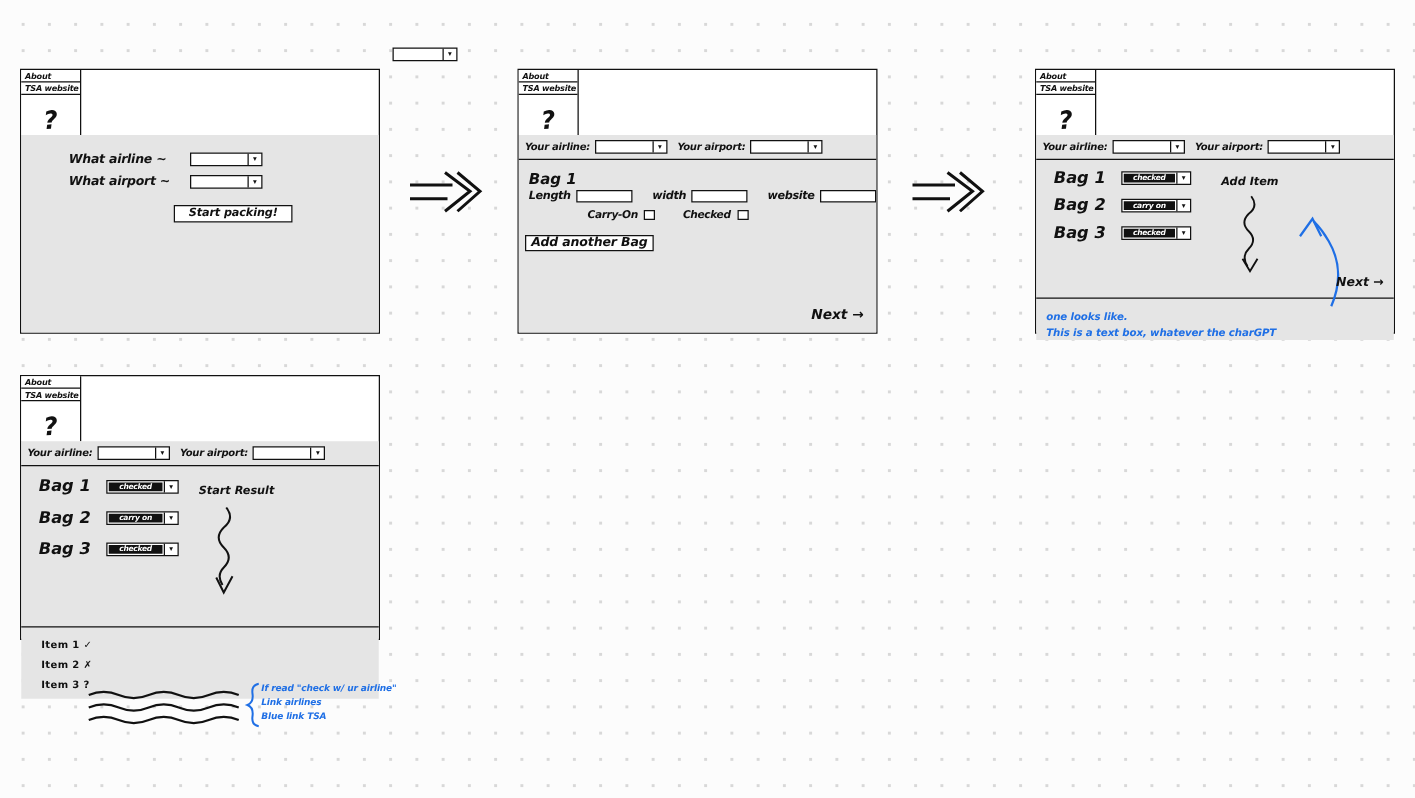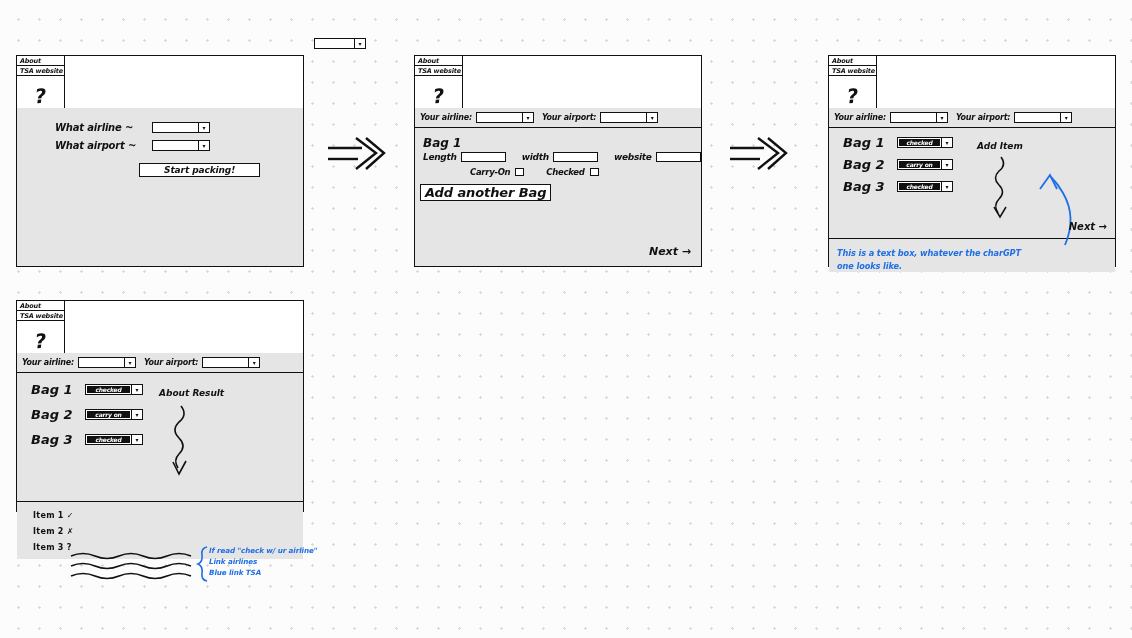--- a/index.html
+++ b/index.html
@@ -83,21 +83,21 @@
     height: 10px; width: 52px; display: inline-block;
   }
   .wf-checkbox {
     border: 1.4px solid #111; background: #fff;
     width: 9px; height: 8px; display: inline-block;
   }
   .wf-button {
     border: 1.4px solid #111; background: #fff;
     display: inline-flex; align-items: center; justify-content: center;
     font-size: 9px; font-style: italic; font-weight: 600;
-    color: #111; padding: 1px 24px; letter-spacing: -0.1px;
+    color: #111; padding: 1px 11px; letter-spacing: -0.1px;
   }
 
   
   #panel-start { left: 16px; top: 55px; width: 288px; height: 212px; }
   .start-title {
     font-size: 21px; font-style: italic; font-weight: 600;
     color: #111; text-align: center; margin-top: 26px;
     letter-spacing: 0.4px;
   }
   .start-form { margin-top: 14px; padding-left: 38px; }
@@ -268,21 +268,21 @@
 
     <div class="type-row">
       <span class="tl">Carry-On</span>
       <span class="wf-checkbox"></span>
       <span class="gap"></span>
       <span class="tl">Checked</span>
       <span class="wf-checkbox"></span>
     </div>
 
     <div class="addbag">
-      <span class="wf-button hand" style="font-size:13px;padding:0 4px;">Add another Bag</span>
+      <span class="wf-button hand" style="font-size:10px;padding:0 4px;">Add another Bag</span>
     </div>
 
     <div class="next-link hand">Next →</div>
   </div>
 </div>
 
 <div class="flow-arrow" style="left:728px; top:136px;">
   <svg width="60" height="34" viewBox="0 0 60 34">
     <line x1="2" y1="12" x2="36" y2="12" stroke="#111" stroke-width="2.4"></line>
     <line x1="2" y1="23" x2="32" y2="23" stroke="#111" stroke-width="2.4"></line>
@@ -349,22 +349,22 @@
 
       <svg style="position:absolute; left:178px; top:14px;" width="80" height="100">
         <path d="M58 96 q12 -28 -2 -52 q-5 -9 -12 -16" fill="none" stroke="#1f6fe5" stroke-width="1.8"></path>
         <polyline points="33,40 43,26 50,40" fill="none" stroke="#1f6fe5" stroke-width="1.8"></polyline>
       </svg>
 
       <div class="annotate-label hand" style="right:8px; bottom:6px; font-size:10px;">Next →</div>
     </div>
 
     <div class="notes-area">
+      <div class="note-line">one looks like.</div>
       <div class="note-line">This is a text box, whatever the charGPT</div>
-      <div class="note-line">one looks like.</div>
     </div>
   </div>
 </div>
 
 <div class="wf" id="panel-results">
   <div class="wf-sidebar">
     <div class="side-links">
       <div class="side-link first">About</div>
       <div class="side-link">TSA website</div>
     </div>
@@ -404,21 +404,21 @@
         </span>
       </div>
       <div class="bag-row" style="margin-top:10px">
         <span class="bname hand">Bag 3</span>
         <span class="wf-select" style="min-width:58px">
           <span class="sel-text filled">checked</span>
           <span class="caret">▾</span>
         </span>
       </div>
 
-      <div class="annotate-label hand" style="left:142px; top:6px;">About Result</div>
+      <div class="annotate-label hand" style="left:142px; top:6px;">Start Result</div>
 
       <svg style="position:absolute; left:152px; top:22px;" width="28" height="80">
         <path d="M12 2 q7 9 -2 16 q-8 8 0 16 q8 8 0 16 q-6 6 -1 14" fill="none" stroke="#111" stroke-width="1.6"></path>
         <polyline points="4,58 10,70 17,57" fill="none" stroke="#111" stroke-width="1.6"></polyline>
       </svg>
     </div>
 
     <div class="items-area">
       <div class="item-line">
         <span>Item 1</span>

